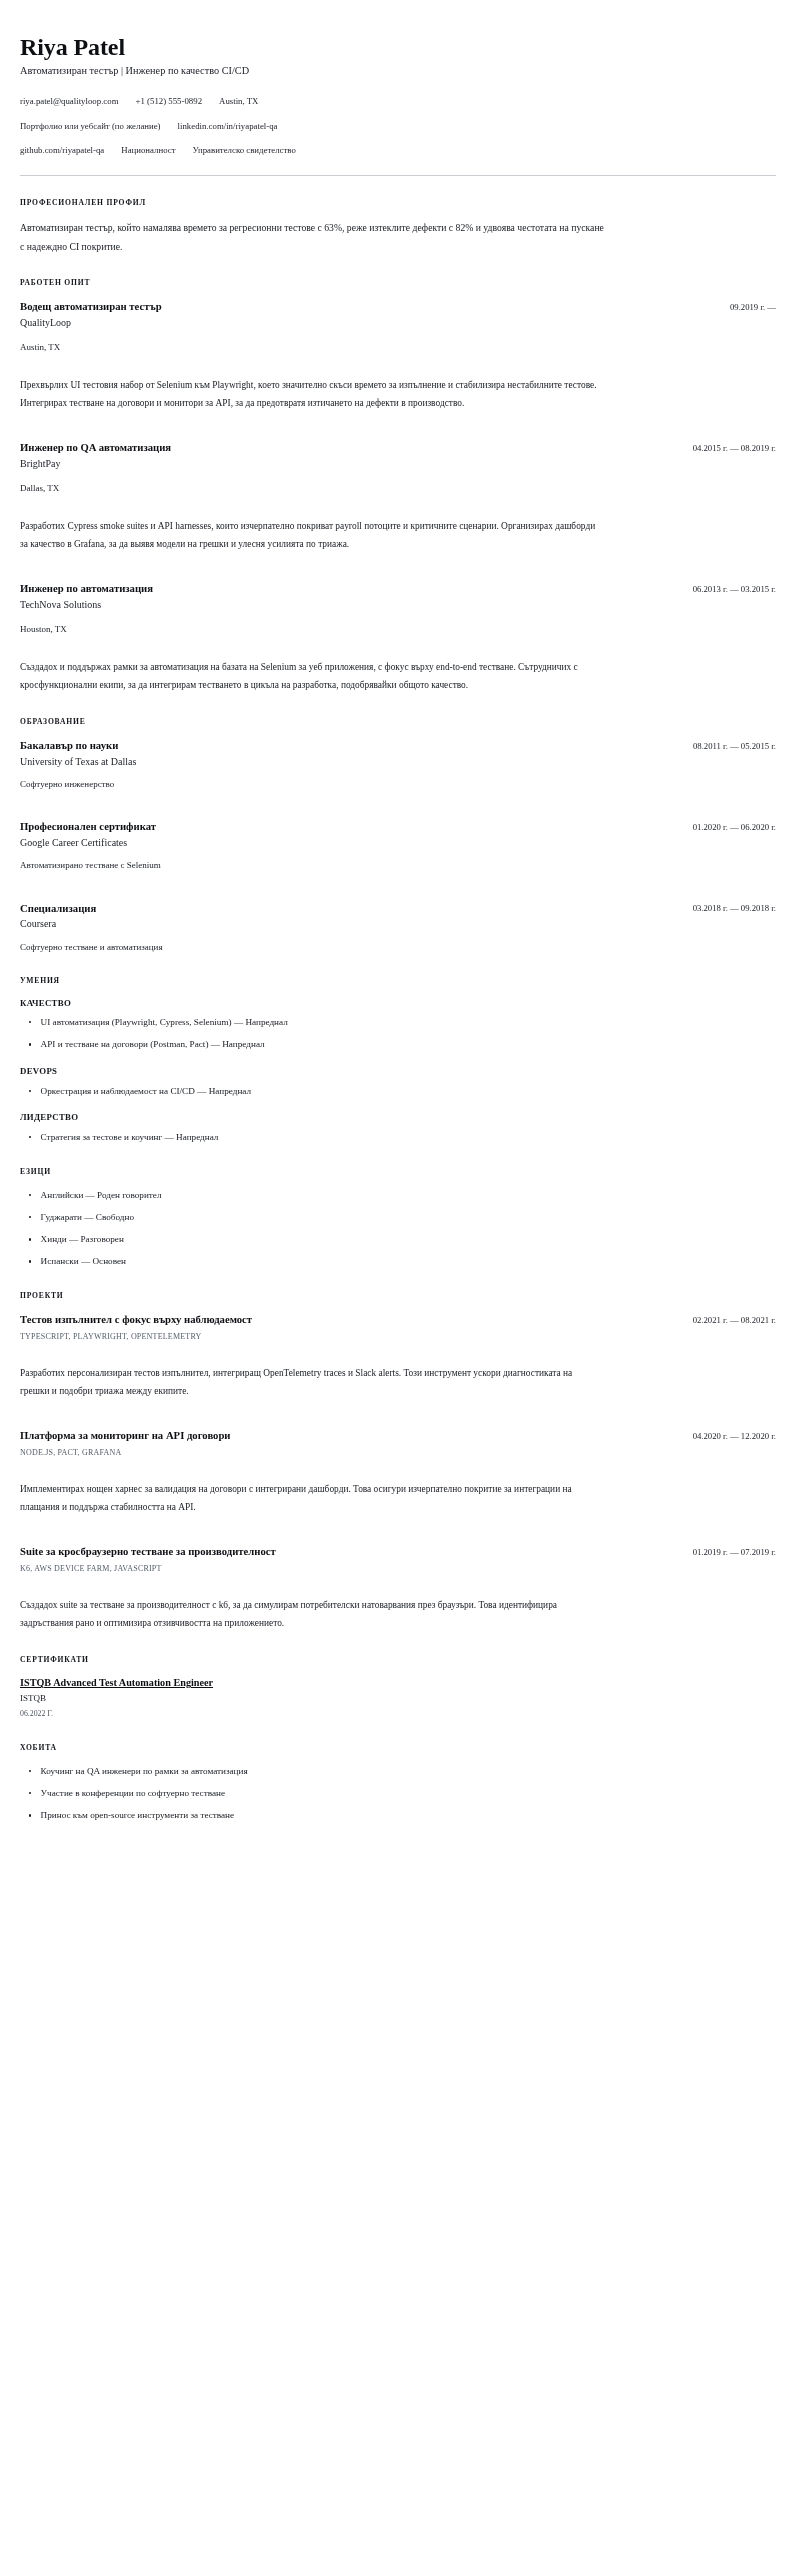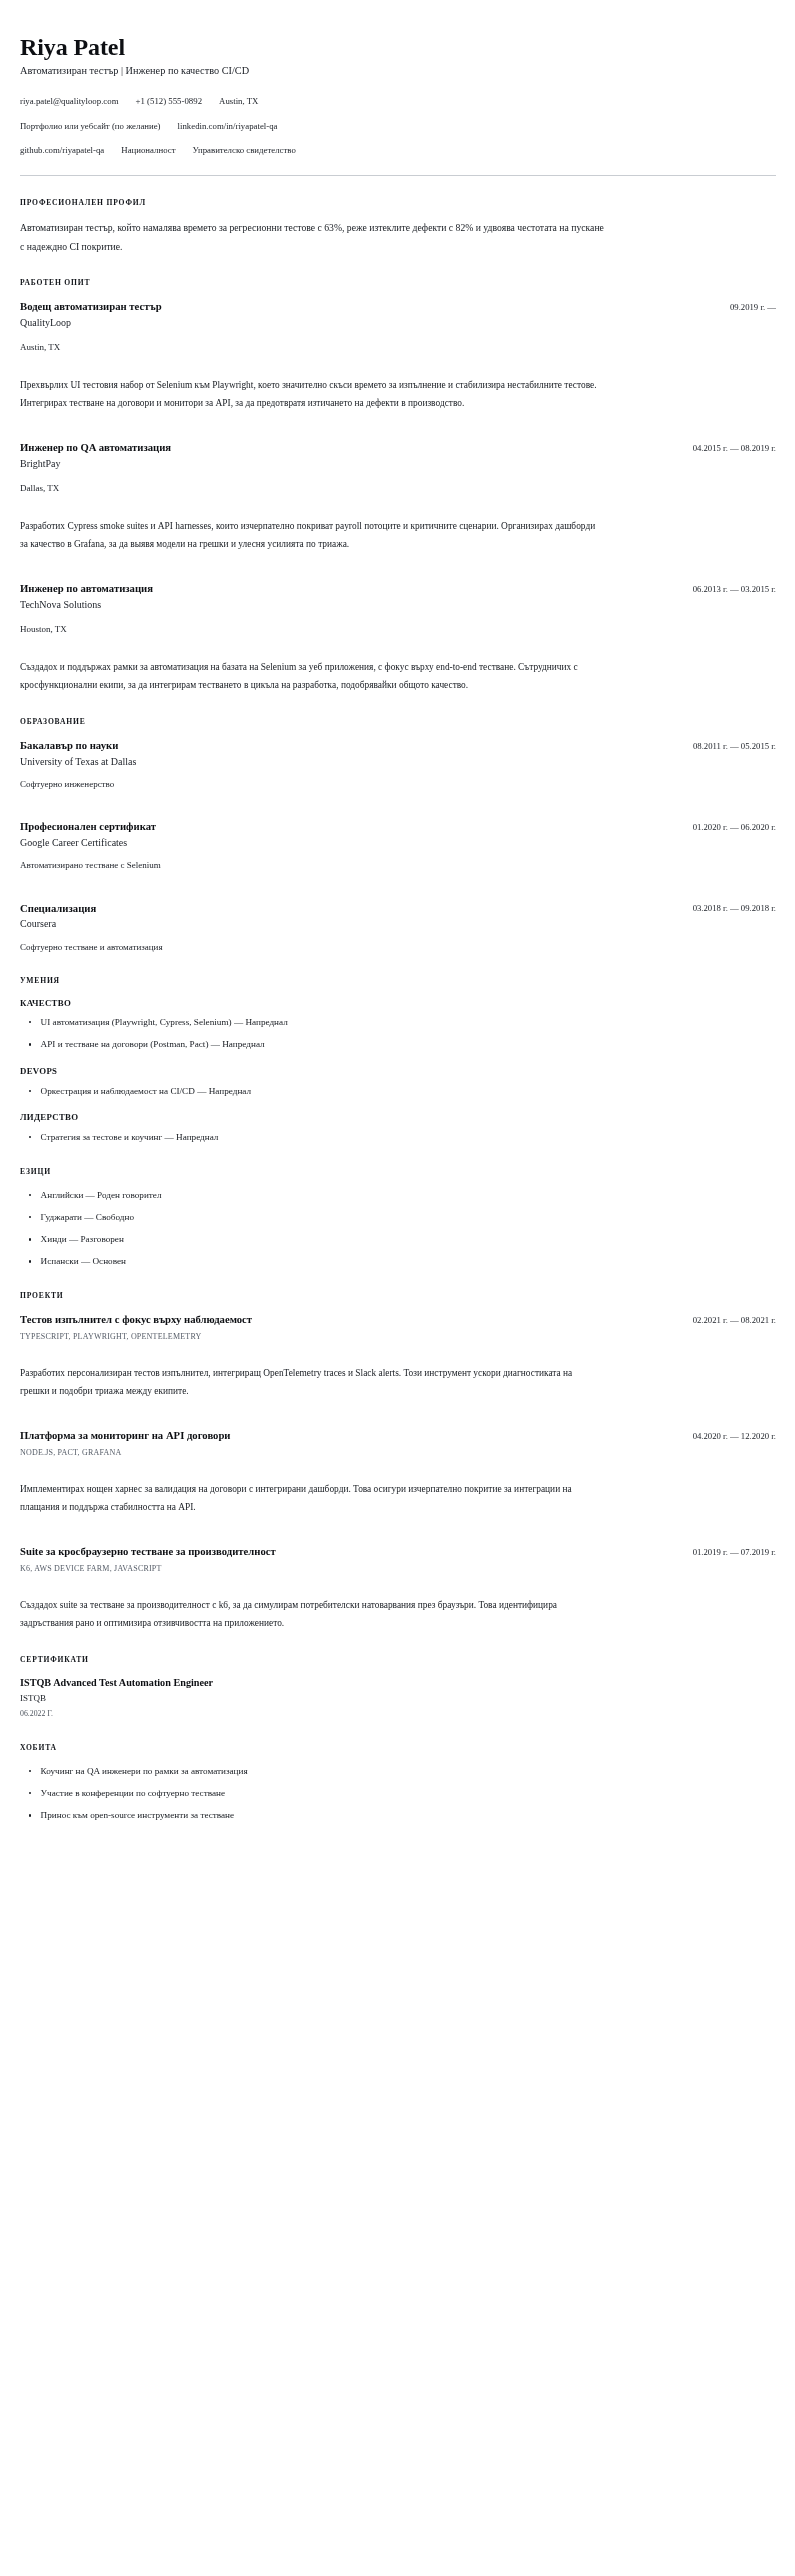--- a/index.html
+++ b/index.html
@@ -178,20 +178,21 @@
     background: #171b21;
   }
 
   
   .cert-title {
     font-size: 10.2px;
     font-weight: 700;
     line-height: 1.35;
     color: #0d0f13;
     margin: 0;
+    text-decoration: underline;
   }
   .cert-org {
     font-size: 9px;
     line-height: 1.6;
     color: #1b1f26;
     margin: 1.3px 0 0 0;
   }
   .cert-date {
     font-size: 7.8px;
     line-height: 1.6;

